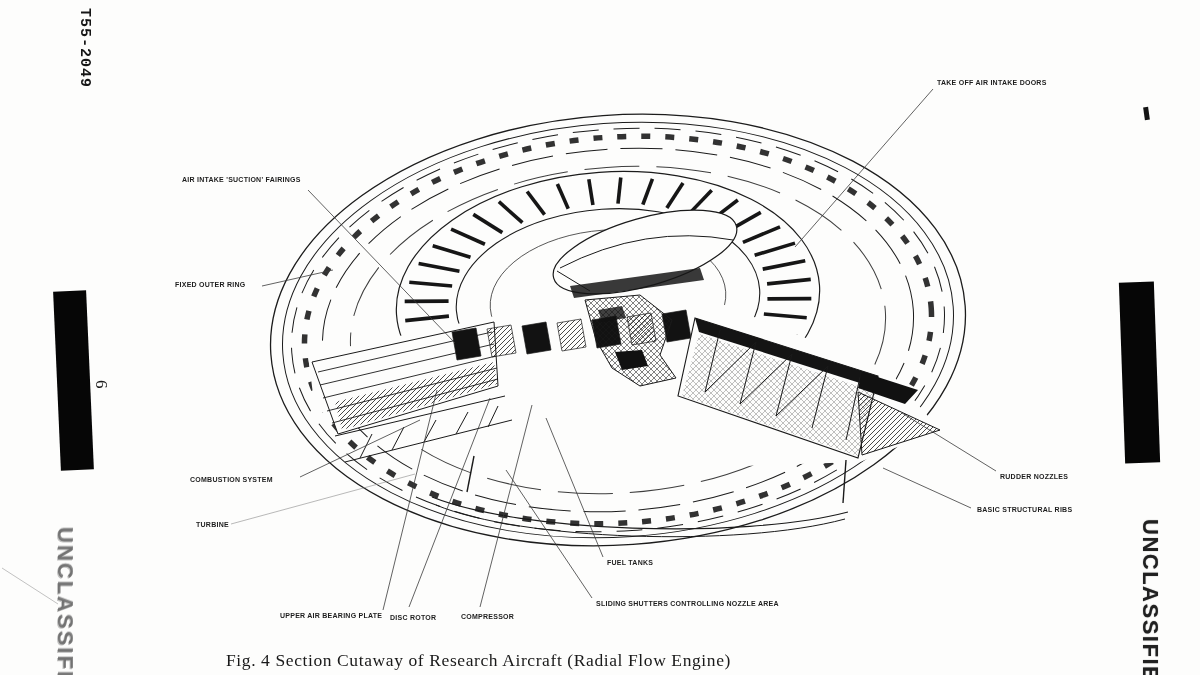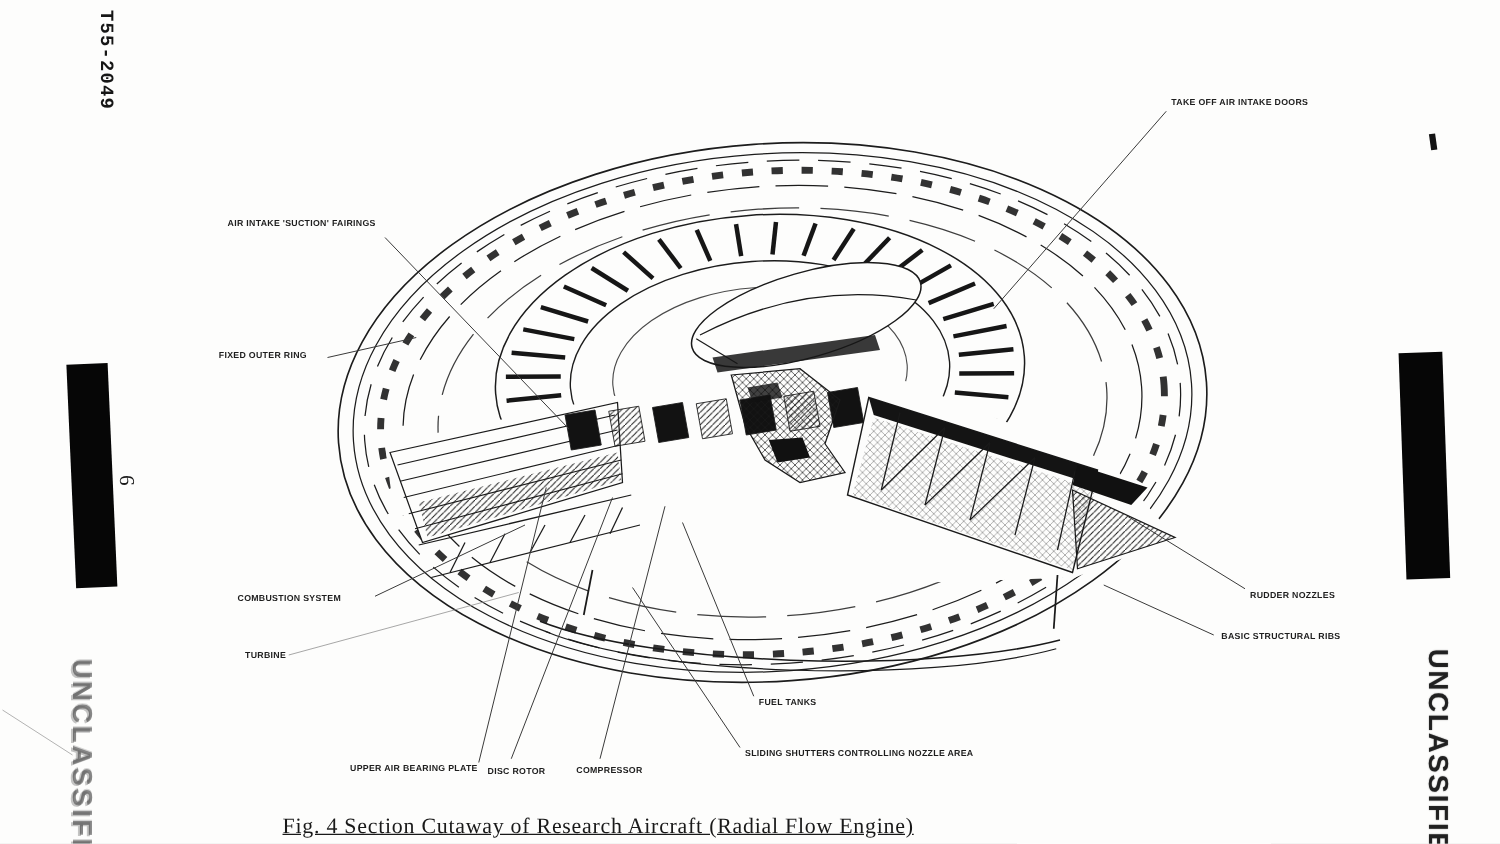--- a/index.html
+++ b/index.html
@@ -52,21 +52,20 @@
   .lbl-discrotor{left:390px;top:614px;}
   .lbl-compressor{left:461px;top:613px;}
   .lbl-fueltanks{left:607px;top:559px;}
   .lbl-shutters{left:596px;top:600px;}
   .lbl-rudder{left:1000px;top:473px;}
   .lbl-ribs{left:977px;top:506px;}
   .caption{
     position:absolute;left:0;top:650px;width:957px;text-align:center;
     font-family:"Liberation Serif",serif;font-size:17.5px;letter-spacing:.6px;
     color:#191919;
-    text-decoration:underline;
   }
   .art{position:absolute;left:0;top:0;}
 </style>
 </head>
 <body>
 
 <div class="page">
 
   <svg class="art" width="1200" height="675" viewBox="0 0 1200 675">
     <defs>

